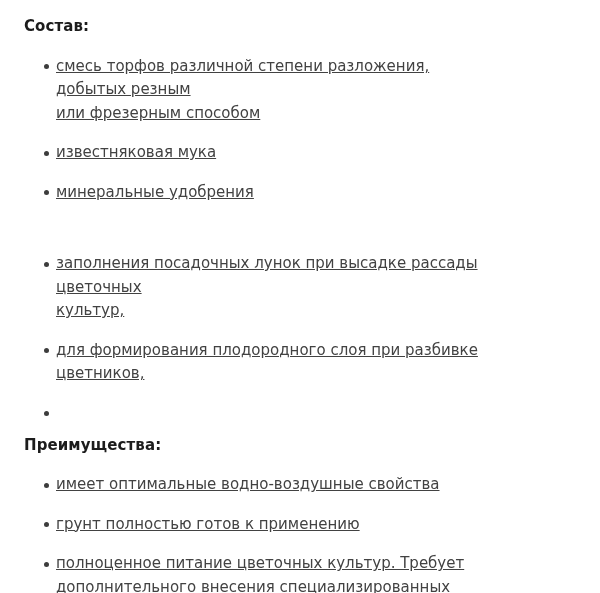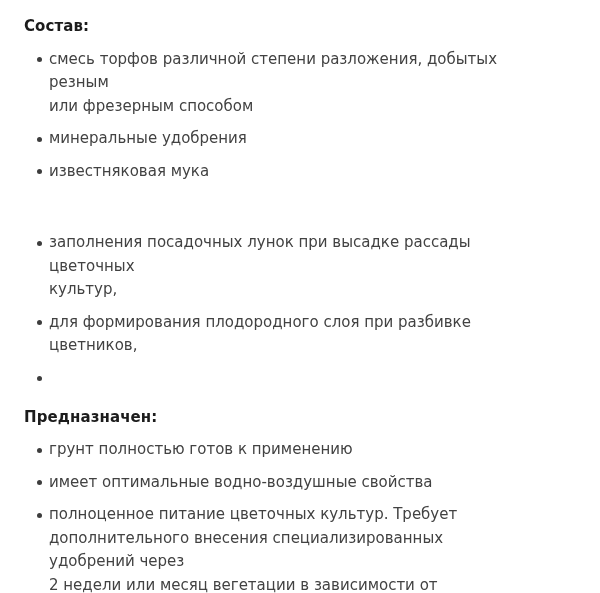--- a/index.html
+++ b/index.html
@@ -34,21 +34,22 @@
     letter-spacing: 0.1px;
   }
   ul.bullet-list {
     margin: 0;
     padding: 0;
     list-style: none;
   }
   ul.bullet-list li {
     position: relative;
     padding-left: 16px;
-    margin: 9px;
+    margin: 16px;
+    text-decoration: underline;
   }
   .bullet-dot {
     position: absolute;
     left: 4px;
     top: 9.5px;
     width: 5px;
     height: 5px;
     border-radius: 50%;
     background: #3d3d3d;
   }
@@ -64,25 +65,25 @@
   <div class="section">
     <h3 class="section-heading">Состав:</h3>
     <ul class="bullet-list">
       <li>
         <span class="bullet-dot"></span>
         <span class="item-text">смесь торфов различной степени разложения, добытых резным
 или фрезерным способом</span>
       </li>
       <li>
         <span class="bullet-dot"></span>
-        <span class="item-text">минеральные удобрения</span>
+        <span class="item-text">известняковая мука</span>
       </li>
       <li>
         <span class="bullet-dot"></span>
-        <span class="item-text">известняковая мука</span>
+        <span class="item-text">минеральные удобрения</span>
       </li>
     </ul>
   </div>
 
   <div class="section">
     <ul class="bullet-list">
       <li>
         <span class="bullet-dot"></span>
         <span class="item-text">заполнения посадочных лунок при высадке рассады цветочных
 культур,</span>
@@ -91,29 +92,29 @@
         <span class="bullet-dot"></span>
         <span class="item-text">для формирования плодородного слоя при разбивке цветников,</span>
       </li>
       <li>
         <span class="bullet-dot"></span>
       </li>
     </ul>
   </div>
 
   <div class="section">
-    <h3 class="section-heading">Предназначен:</h3>
+    <h3 class="section-heading">Преимущества:</h3>
     <ul class="bullet-list">
       <li>
         <span class="bullet-dot"></span>
-        <span class="item-text">грунт полностью готов к применению</span>
+        <span class="item-text">имеет оптимальные водно-воздушные свойства</span>
       </li>
       <li>
         <span class="bullet-dot"></span>
-        <span class="item-text">имеет оптимальные водно-воздушные свойства</span>
+        <span class="item-text">грунт полностью готов к применению</span>
       </li>
       <li>
         <span class="bullet-dot"></span>
         <span class="item-text">полноценное питание цветочных культур. Требует
 дополнительного внесения специализированных удобрений через
 2 недели или месяц вегетации в зависимости от потребностей
 декоративной культуры.</span>
       </li>
       <li>
         <span class="bullet-dot"></span>

